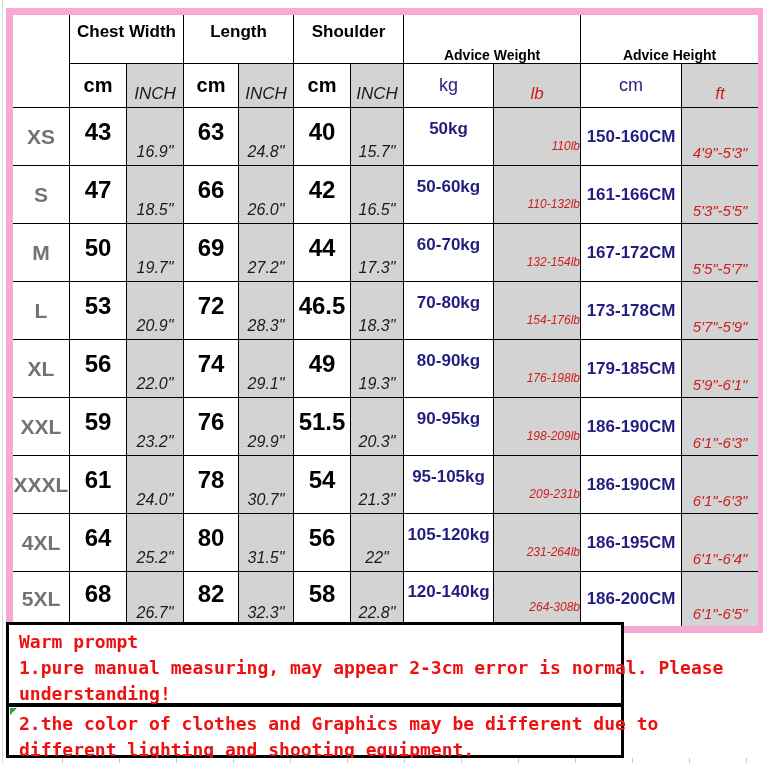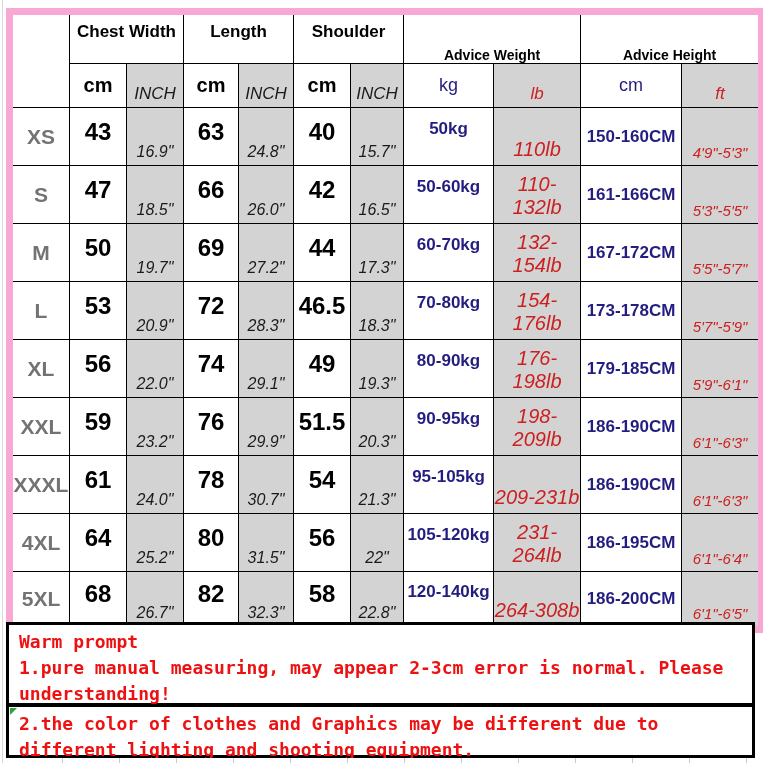--- a/index.html
+++ b/index.html
@@ -17,24 +17,24 @@
   td.grouphead{font-weight:bold;font-size:17px;vertical-align:top;padding-top:7px;color:#000;}
   td.advicehead{font-weight:bold;font-size:14px;vertical-align:bottom;color:#000;}
   td.cmhead{font-weight:bold;font-size:20px;vertical-align:middle;color:#000;}
   td.inchhead{background:#d3d3d3;font-style:italic;font-size:17px;vertical-align:bottom;padding-bottom:3px;color:#1a1a1a;}
   td.kghead{font-weight:normal;font-size:18px;vertical-align:middle;color:#231d80;}
   td.lbhead{background:#d3d3d3;font-style:italic;font-size:17px;vertical-align:bottom;padding-bottom:3px;color:#cc2020;}
   td.sz{font-weight:bold;font-size:21px;vertical-align:middle;color:#737373;}
   td.c{font-weight:bold;font-size:24px;vertical-align:middle;padding-bottom:10px;color:#000;}
   td.i{background:#d3d3d3;font-style:italic;font-size:16px;vertical-align:bottom;padding-bottom:4px;color:#1a1a1a;}
   td.kg{font-weight:bold;font-size:17px;vertical-align:middle;padding-bottom:15px;color:#231d80;}
-  td.lb{background:#d3d3d3;font-style:italic;font-size:20px;vertical-align:bottom;padding-bottom:4px;color:#cc2020;}
+  td.lb{background:#d3d3d3;font-style:italic;font-size:12px;vertical-align:bottom;padding-bottom:12px;color:#cc2020;text-align:right;}
   td.hcm{font-weight:bold;font-size:17px;vertical-align:middle;color:#231d80;}
   td.ft{background:#d3d3d3;font-style:italic;font-size:15px;vertical-align:bottom;padding-bottom:4px;color:#cc2020;}
-  .note-box{position:absolute;left:6px;width:749px;border:3px solid #000;background:#fff;
+  .note-box{position:absolute;left:6px;width:618px;border:3px solid #000;background:#fff;
     font-family:"DejaVu Sans Mono","Liberation Mono",monospace;font-weight:bold;color:#ee1111;
     font-size:18px;line-height:26px;padding:4px 0 2px 10px;box-sizing:border-box;}
   .note-box-1{top:622px;height:84px;}
   .note-box-2{top:705px;height:53px;border-top-width:2px;}
   .note-line{white-space:pre;}
   .err-marker{position:absolute;left:1px;top:1px;width:0;height:0;
     border-top:7px solid #2f9e3f;border-right:7px solid transparent;}
 </style>
 </head>
 <body>

